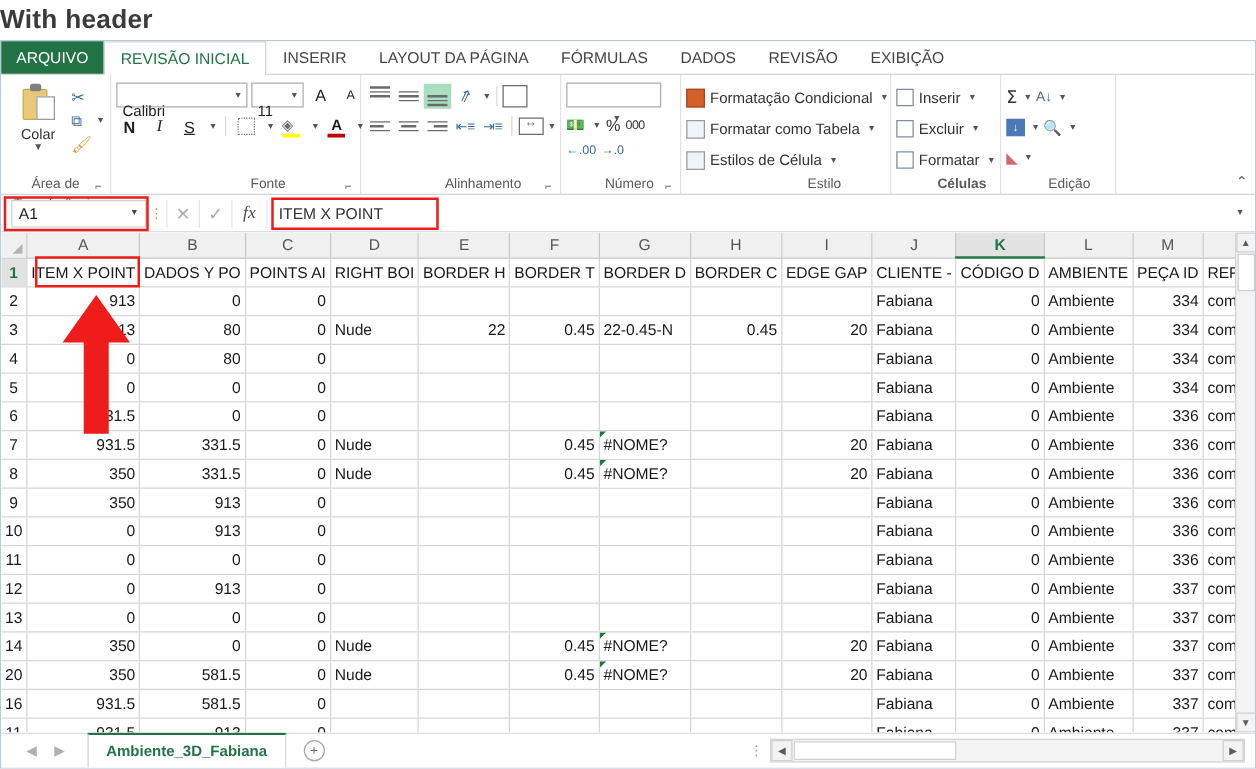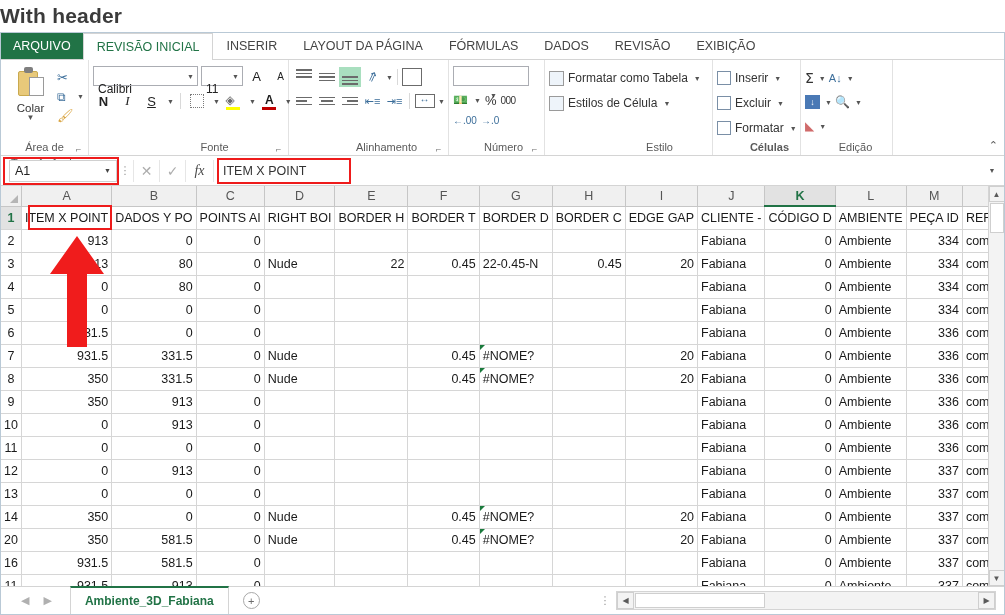--- a/index.html
+++ b/index.html
@@ -461,20 +461,25 @@
             <span class="dec">←.00</span>
             <span class="dec">→.0</span>
           </div>
         </div>
         <div class="rgroup-label" style="padding-left:14px;">Número</div>
         <div class="dlg">⌐</div>
       </div>
 
       <div class="rgroup grp-style">
         <div class="rgroup-body" style="flex-direction:column; gap:3px; padding-top:4px;">
+          <div class="st-item">
+            <span class="st-ico cf"></span>
+            <span>Formatação Condicional</span>
+            <span class="caret">▼</span>
+          </div>
           <div class="st-item">
             <span class="st-ico tb"></span>
             <span>Formatar como Tabela</span>
             <span class="caret">▼</span>
           </div>
           <div class="st-item">
             <span class="st-ico cs"></span>
             <span>Estilos de Célula</span>
             <span class="caret">▼</span>
           </div>

